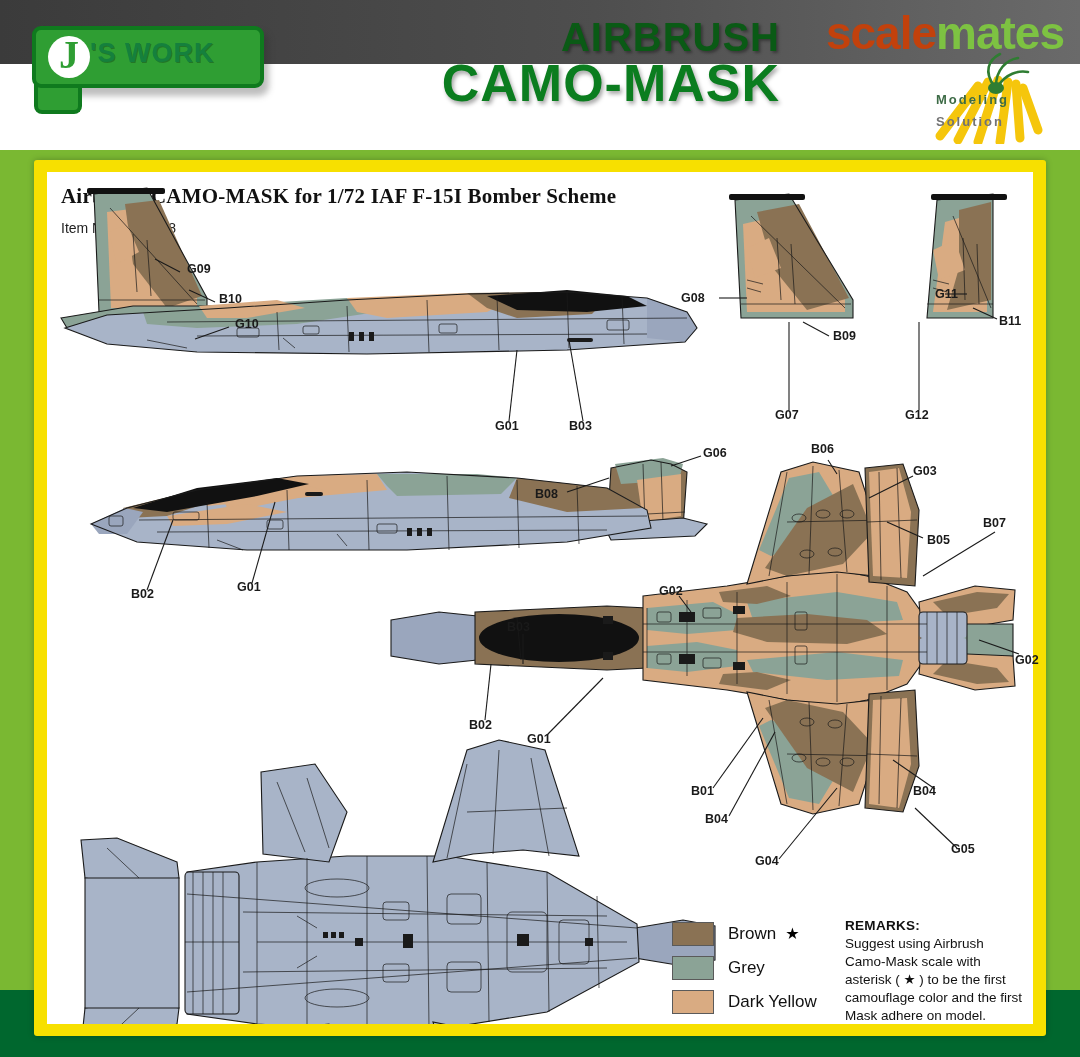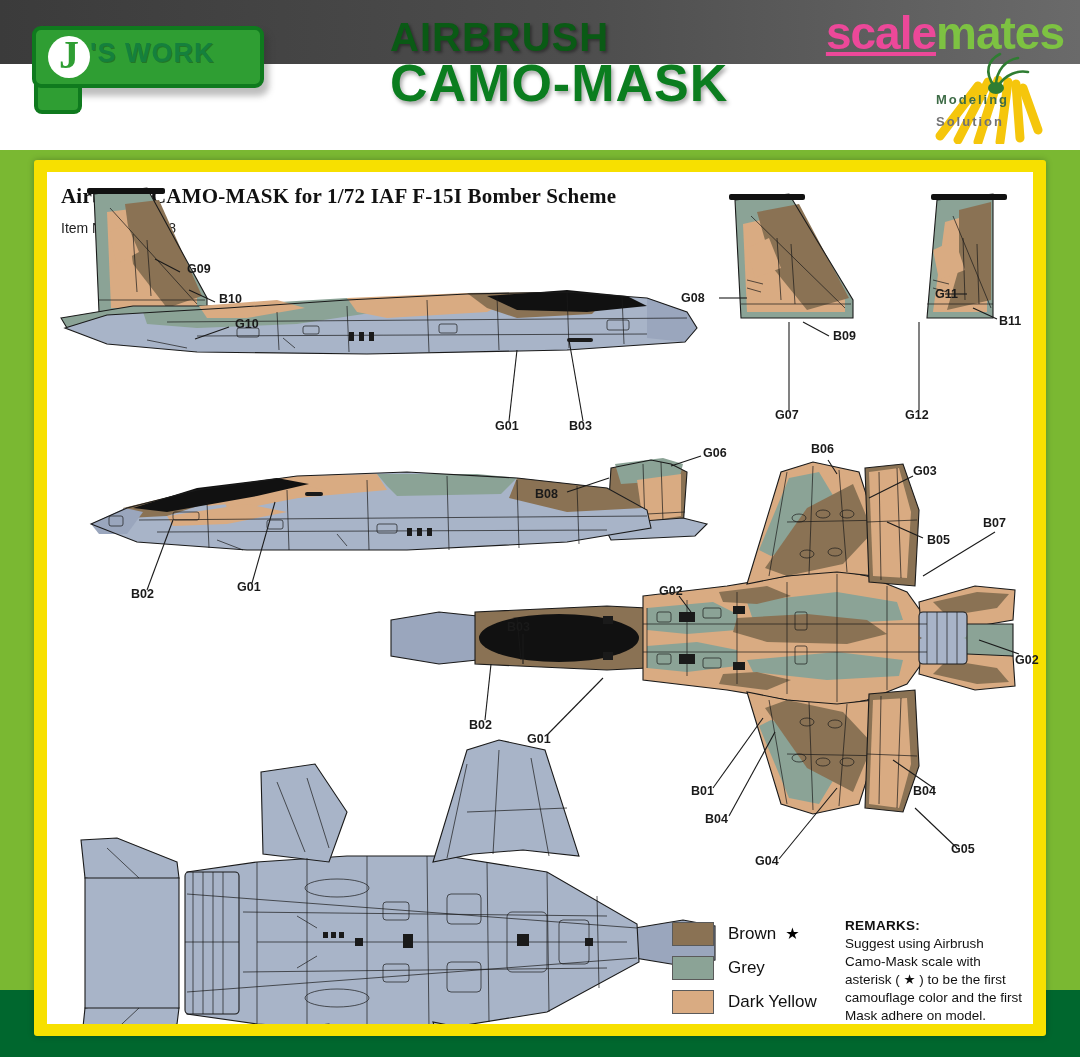--- a/index.html
+++ b/index.html
@@ -22,30 +22,30 @@
     border:4px solid #0f7a1e;border-top:none;border-radius:0 0 8px 8px;box-sizing:border-box;}
   .jswork .jcircle{position:absolute;left:16px;top:10px;width:42px;height:42px;border-radius:50%;
     background:#fff;}
   .jswork .jletter{position:absolute;left:16px;top:4px;width:42px;height:52px;color:#2f9e33;
     font:bold 40px "Liberation Serif",serif;text-align:center;line-height:50px;}
   .jswork .jtext{position:absolute;left:58px;top:12px;color:#15803d;
     font:bold 27px "Liberation Sans",sans-serif;letter-spacing:1px;
     text-shadow:1px 1px 0 rgba(0,0,0,.25);}
 
   
-  .banner{position:absolute;left:390px;top:16px;width:390px;text-align:left;}
+  .banner{position:absolute;left:390px;top:16px;width:390px;text-align:right;}
   .banner .l1{font:900 40px "Liberation Sans",sans-serif;color:#0a5a15;letter-spacing:1px;
     line-height:42px;text-shadow:2px 2px 3px rgba(0,0,0,.35);}
   .banner .l2{font:900 52px "Liberation Sans",sans-serif;color:#0b7d1f;letter-spacing:1px;
     line-height:54px;margin-top:-2px;text-shadow:2px 3px 4px rgba(0,0,0,.35);}
 
   
   .scalemates{position:absolute;right:16px;top:6px;font:900 46px "Liberation Sans",sans-serif;
     letter-spacing:-1px;}
-  .scalemates .a{color:#ec4899;text-decoration:underline;}
+  .scalemates .a{color:#c2410c;}
   .scalemates .b{color:#7dc242;}
 
   
   .modsol{position:absolute;right:28px;top:52px;width:130px;height:92px;}
   .modsol .txt1{position:absolute;left:14px;top:40px;font:bold 13px "Liberation Sans",sans-serif;
     color:#3d6b46;letter-spacing:2px;}
   .modsol .txt2{position:absolute;left:14px;top:62px;font:bold 13px "Liberation Sans",sans-serif;
     color:#737373;letter-spacing:2px;}
 
   

